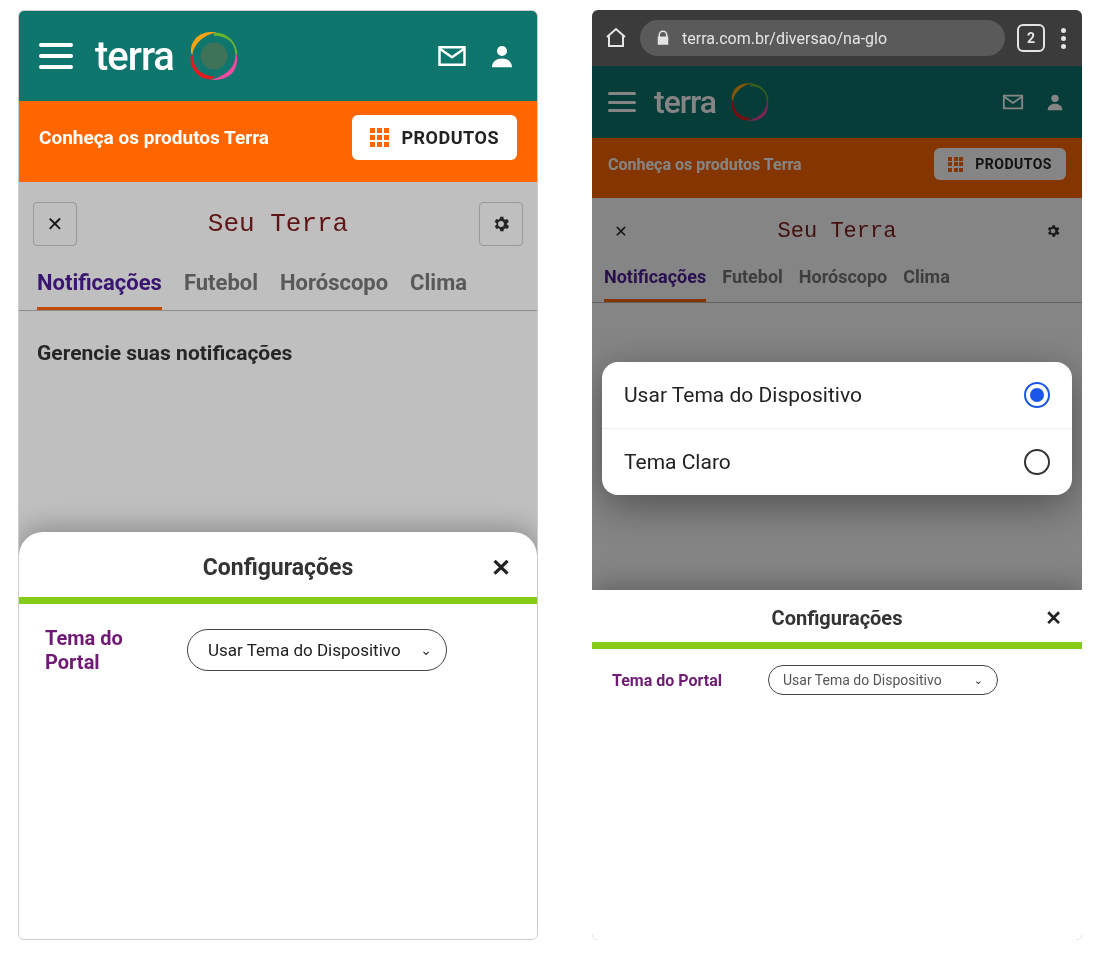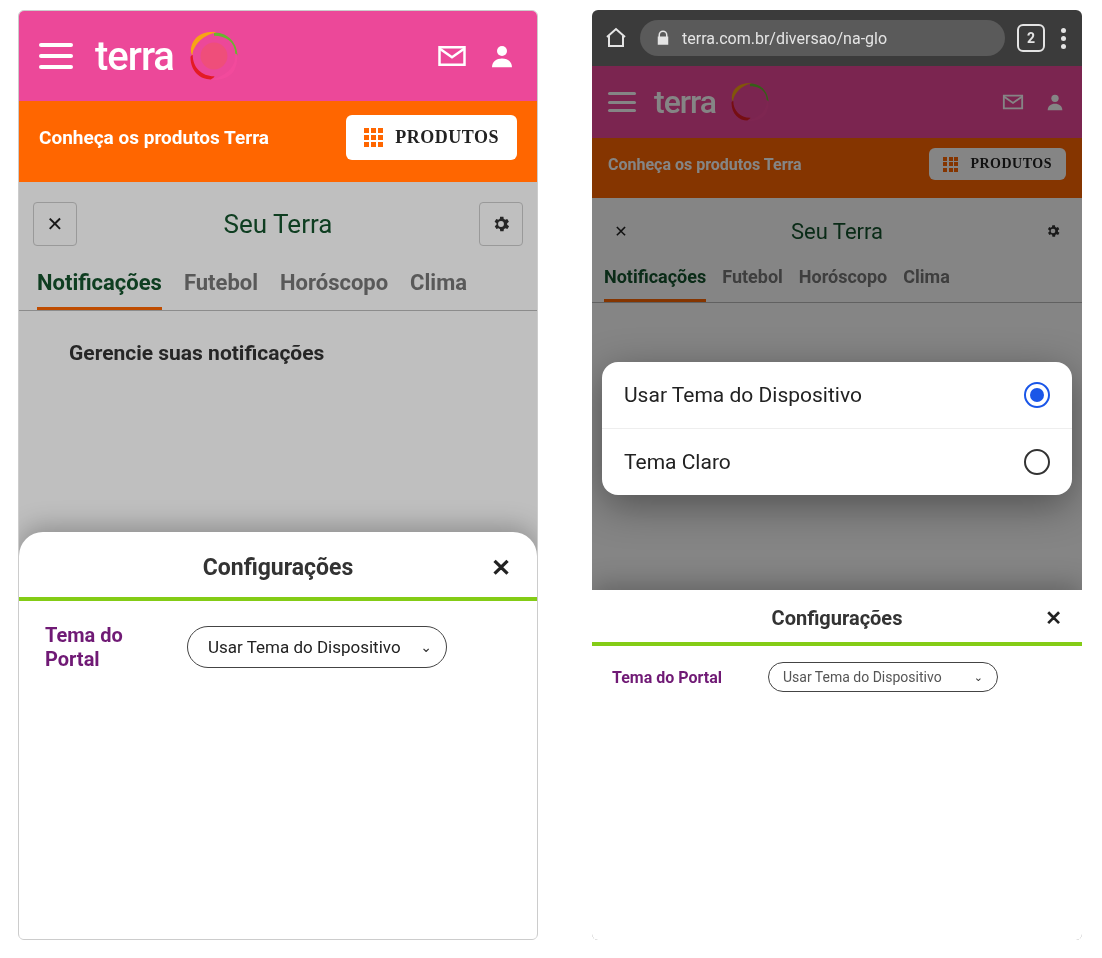--- a/index.html
+++ b/index.html
@@ -27,21 +27,21 @@
     left: 592px;
     top: 10px;
     width: 490px;
     height: 930px;
     border-radius: 6px;
     border: none;
   }
 
   
   .header {
-    background: #ec4899;
+    background: #0f766e;
     color: #fff;
     display: flex;
     align-items: center;
     padding: 16px 20px;
     height: 90px;
   }
   .phone-right .header { height: 72px; padding: 10px 16px; }
   .hamburger {
     width: 34px; height: 26px;
     display: flex; flex-direction: column; justify-content: space-between;
@@ -82,21 +82,20 @@
     border-radius: 6px;
     padding: 12px 18px;
     font-weight: 700;
     font-size: 18px;
     color: #222;
     display: flex;
     align-items: center;
     gap: 12px;
     cursor: pointer;
     letter-spacing: 0.5px;
-    font-family: Liberation Serif, serif;
   }
   .phone-right .produtos-btn { font-size:14px; padding: 8px 14px;}
   .grid-icon {
     display: grid;
     grid-template-columns: repeat(3, 5px);
     grid-template-rows: repeat(3, 5px);
     gap: 2px;
   }
   .grid-icon span { background: #ff6600; }
   .phone-right .grid-icon { grid-template-columns: repeat(3,4px); grid-template-rows: repeat(3,4px); gap:1.5px;}
@@ -122,37 +121,37 @@
     width: 44px; height: 44px;
     border: 1px solid #ccc;
     border-radius: 4px;
     background: #fff;
     display: flex; align-items: center; justify-content: center;
     font-size: 20px;
     cursor: pointer;
     color: #222;
   }
   .phone-right .close-btn, .phone-right .gear-btn { width:34px; height:34px; font-size:16px; border:none; background:transparent;}
-  .section-title { font-size: 26px; color: #14532d; font-weight: 400; }
+  .section-title { font-size: 26px; color: #7f1d1d; font-weight: 400; font-family: Liberation Mono, monospace; }
   .phone-right .section-title { font-size: 22px; }
   .tabs {
     display: flex;
     gap: 22px;
     padding: 6px 18px 0 18px;
     font-size: 22px;
     color: #777;
     font-weight: 700;
     border-bottom: 1px solid #bbb;
   }
   .phone-right .tabs { font-size: 18px; gap: 16px; padding: 4px 12px 0 12px;}
   .tab { padding-bottom: 12px; cursor: pointer; white-space: nowrap;}
-  .tab.active { color: #14532d; border-bottom: 3px solid #ff6600; }
+  .tab.active { color: #4c1d95; border-bottom: 3px solid #ff6600; }
 
   .body-area { padding: 30px 18px 12px 18px; }
-  .body-heading { font-size: 21px; font-weight: 700; color: #333; margin-bottom: 28px; margin-left: 32px;}
+  .body-heading { font-size: 21px; font-weight: 700; color: #333; margin-bottom: 28px;}
   .toggle-row { display:flex; align-items:center; justify-content:space-between; padding: 8px 0 16px 0;}
   .toggle-label { font-size: 18px; font-weight: 700; color:#333;}
   .toggle {
     width: 52px; height: 26px; border-radius: 13px; background:#6b6b6b; position: relative;
   }
   .toggle .knob { position:absolute; left:2px; top:2px; width:22px; height:22px; border-radius:50%; background:#2b2b2b;}
 
   
   .sheet {
     position: absolute;
@@ -162,21 +161,21 @@
     box-shadow: 0 -6px 24px rgba(0,0,0,0.25);
     padding: 0 0 0 0;
     z-index: 5;
   }
   .phone-left .sheet { top: 521px; bottom:0;}
   .phone-right .sheet { top: 580px; bottom:0; border-radius: 0;}
   .sheet-header {
     display:flex; align-items:center; justify-content:center;
     position: relative;
     padding: 22px 18px 16px 18px;
-    border-bottom: 4px solid #84cc16;
+    border-bottom: 7px solid #84cc16;
   }
   .phone-right .sheet-header { padding: 16px 14px 12px 14px;}
   .sheet-title { font-size: 23px; font-weight: 700; color:#333;}
   .phone-right .sheet-title { font-size: 20px;}
   .sheet-close { position:absolute; right: 26px; top: 22px; font-size: 24px; font-weight:700; cursor:pointer; color:#222;}
   .phone-right .sheet-close { right: 20px; top: 16px; font-size:20px;}
   .sheet-body { padding: 22px 26px; display:flex; align-items:center; gap: 22px;}
   .phone-right .sheet-body { padding: 16px 20px; gap: 16px;}
   .field-label { font-size: 20px; font-weight:700; color:#701a75; width: 120px;}
   .phone-right .field-label { font-size:16px; width: 140px;}

